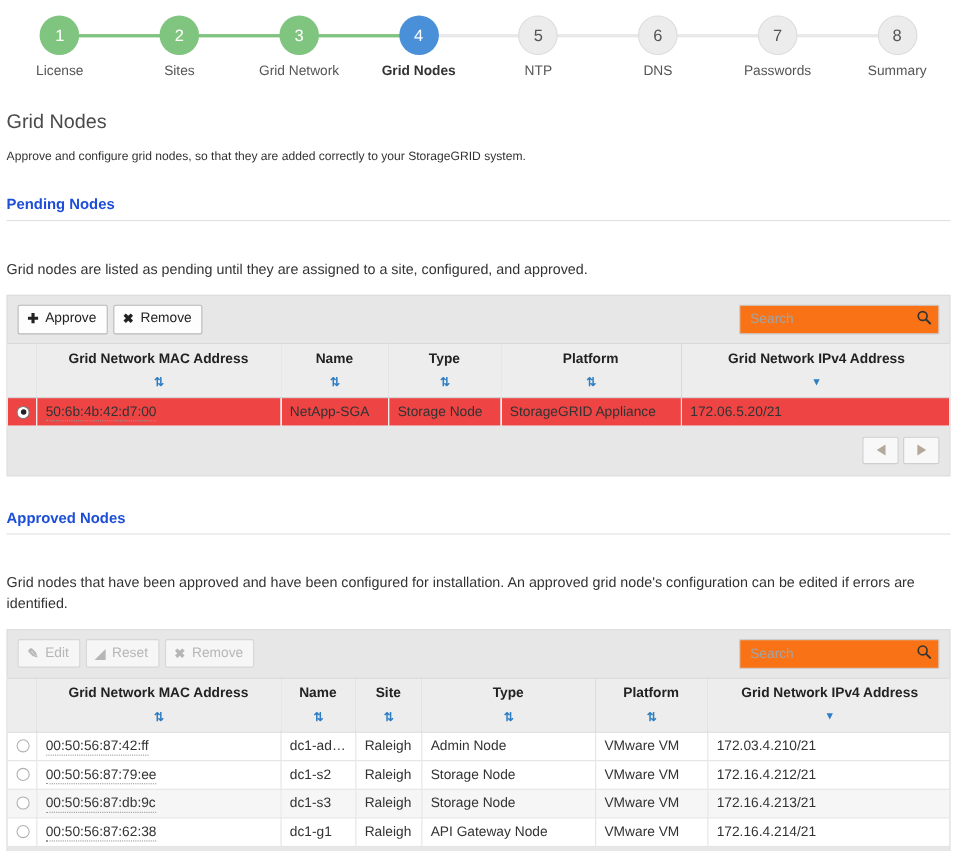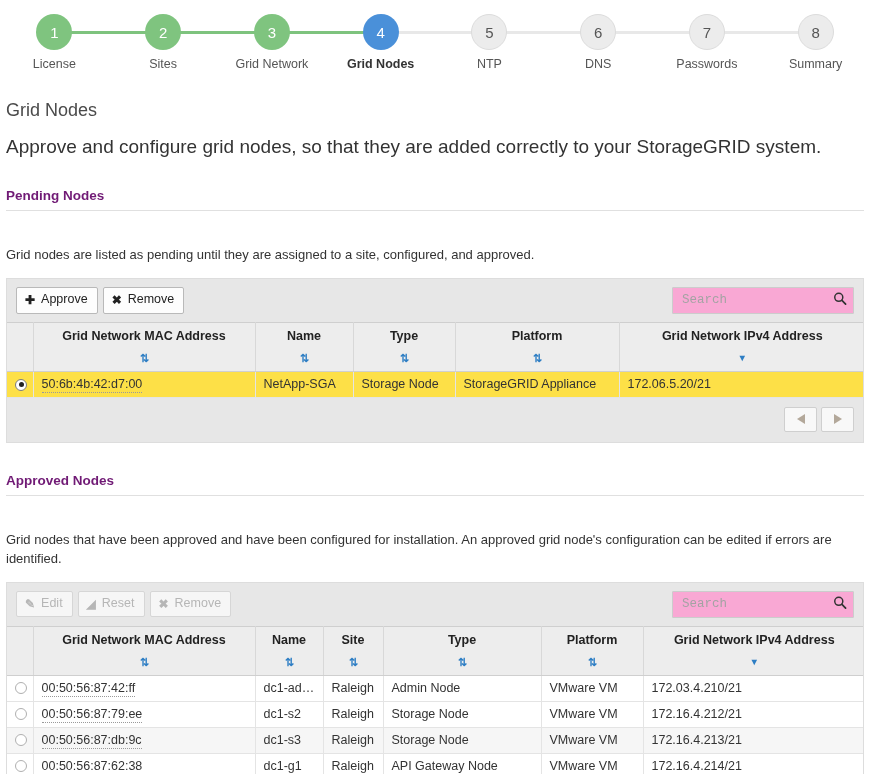--- a/index.html
+++ b/index.html
@@ -85,29 +85,29 @@
   .page { padding: 0 6px; }
 
   h1.page-title {
     font-size: 18px;
     font-weight: normal;
     color: #4a4a4a;
     margin: 22px 0 0 0;
     padding: 0;
   }
   p.page-desc {
-    font-size: 19px;
+    font-size: 11px;
     color: #333333;
     margin: 15px 0 0 0;
   }
 
   h2.section-title {
     font-size: 13.5px;
     font-weight: bold;
-    color: #701a75;
+    color: #1d4ed8;
     margin: 30px 0 0 0;
     padding-bottom: 7px;
     border-bottom: 1px solid #e0e0e0;
   }
   p.section-desc {
     font-size: 13px;
     color: #333333;
     margin: 35px 0 0 0;
     line-height: 1.45;
   }
@@ -149,24 +149,24 @@
   }
 
   .searchbox {
     position: relative;
     width: 182px;
   }
   .searchbox input {
     width: 100%;
     height: 27px;
     border: 1px solid #cccccc;
-    background: #f9a8d4;
+    background: #f97316;
     padding: 3px 27px 3px 9px;
     font-size: 12.5px;
-    font-family: Liberation Mono, monospace;
+    font-family: Liberation Sans, sans-serif;
     color: #333333;
     border-radius: 1px;
     outline: none;
   }
   .searchbox input::placeholder { color: #a3a3a3; }
   .searchbox .mag {
     position: absolute;
     right: 7px;
     top: 50%;
     transform: translateY(-50%);
@@ -223,21 +223,21 @@
     font-size: 12.5px;
     color: #333333;
     padding: 5px 8px 6px 8px;
     height: 25px;
     white-space: nowrap;
     overflow: hidden;
     text-overflow: ellipsis;
   }
   table.grid tbody td:last-child { border-right: none; }
   table.grid tbody tr.alt td { background: #f6f6f6; }
-  table.grid tbody tr.sel td { background: #fde047; }
+  table.grid tbody tr.sel td { background: #ef4444; }
 
   td.sel-col, th.sel-col {
     width: 26px;
     padding-left: 7px !important;
     padding-right: 4px !important;
     text-align: center;
   }
   .mac {
     border-bottom: 1px dotted #9a9a9a;
     padding-bottom: 1px;

